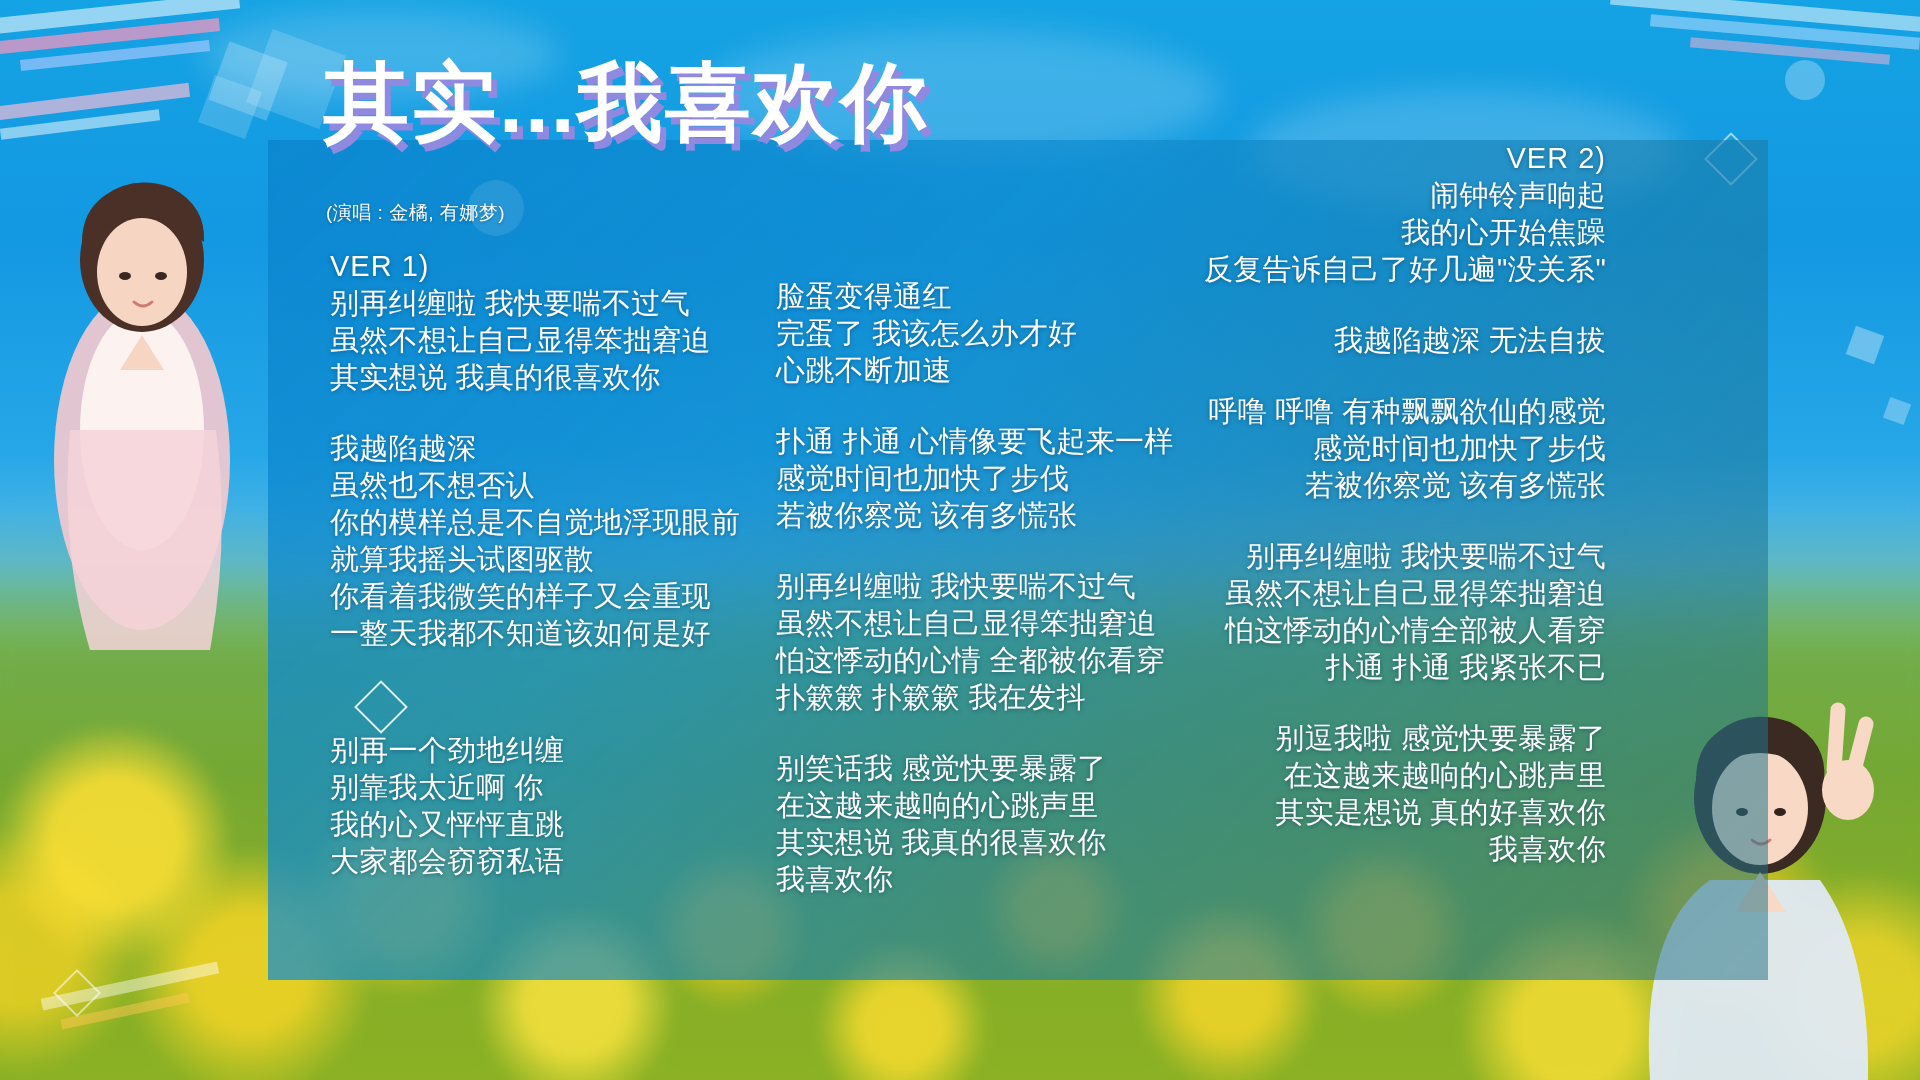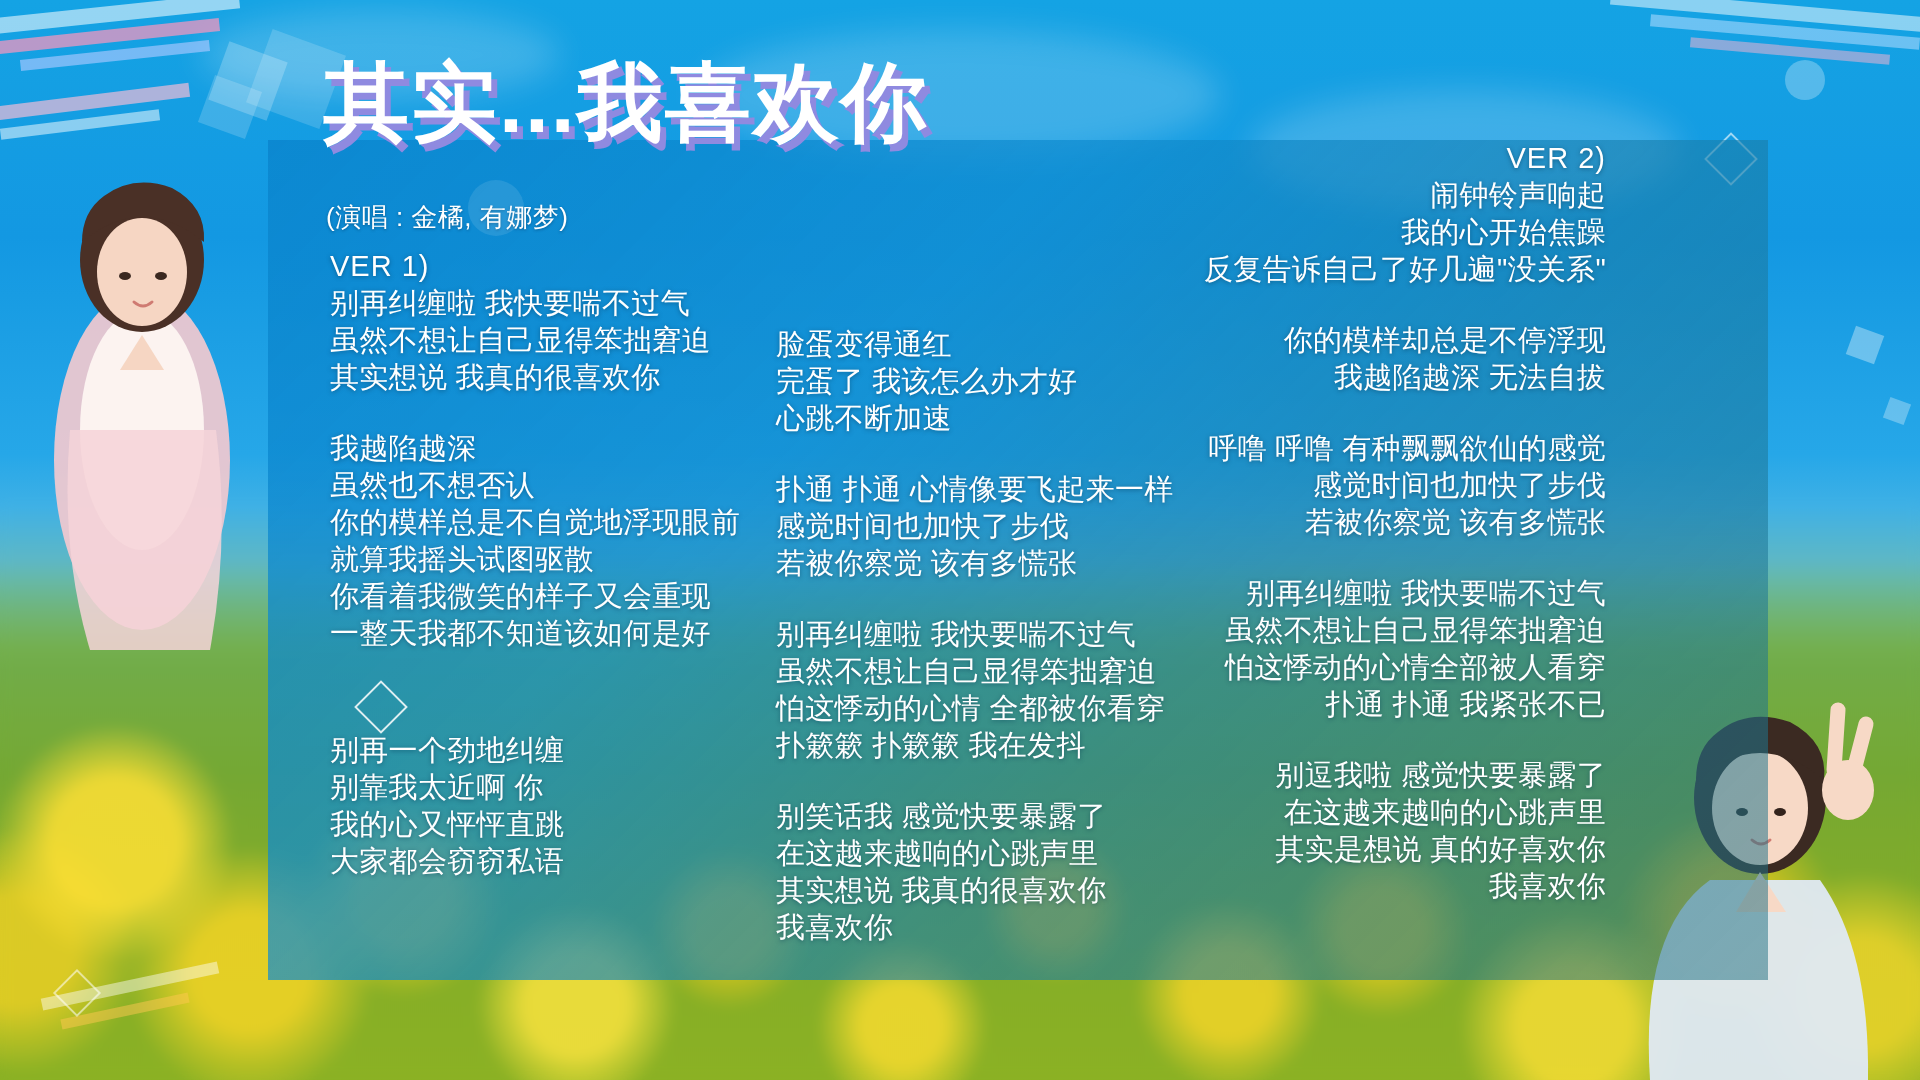--- a/index.html
+++ b/index.html
@@ -61,21 +61,21 @@
   .panel-inner{position:absolute;inset:0;padding:0;}
 
   .title{
     position:absolute;left:55px;top:-95px;
     font-size:86px;font-weight:bold;color:#ffffff;letter-spacing:2px;
     text-shadow:6px 7px 0 #8f8ae0;
     white-space:nowrap;
   }
   .subtitle{
     position:absolute;left:58px;top:60px;
-    font-size:26px;color:#ffffff;font-weight:400;letter-spacing:.5px;
+    font-size:19px;color:#ffffff;font-weight:400;letter-spacing:.5px;
     text-shadow:0 1px 3px rgba(0,40,70,.45);
   }
 
   .cols{position:absolute;left:58px;top:0px;width:1300px;height:840px;}
   .col{position:absolute;top:0;}
   .col1{left:4px;width:450px;}
   .col2{left:450px;width:410px;}
   .col3{left:860px;width:420px;}
 
   .block{margin:0 0 34px 0;}
@@ -197,21 +197,21 @@
             <div class="diamond" style="left:32px;top:2px;"></div>
           </div>
           <div class="block">
             <div class="line">别再一个劲地纠缠</div>
             <div class="line">别靠我太近啊 你</div>
             <div class="line">我的心又怦怦直跳</div>
             <div class="line">大家都会窃窃私语</div>
           </div>
         </div>
 
-        <div class="col col2" style="padding-top:112px;margin-top:48px;">
+        <div class="col col2" style="padding-top:112px;">
           <div style="height:26px;"></div>
           <div class="block">
             <div class="line">脸蛋变得通红</div>
             <div class="line">完蛋了 我该怎么办才好</div>
             <div class="line">心跳不断加速</div>
           </div>
           <div class="block">
             <div class="line">扑通 扑通 心情像要飞起来一样</div>
             <div class="line">感觉时间也加快了步伐</div>
             <div class="line">若被你察觉 该有多慌张</div>
@@ -231,21 +231,20 @@
         </div>
 
         <div class="col col3" style="padding-top:0px;text-align:right;">
           <div class="block">
             <div class="line hdr">VER 2)</div>
             <div class="line">闹钟铃声响起</div>
             <div class="line">我的心开始焦躁</div>
             <div class="line">反复告诉自己了好几遍"没关系"</div>
           </div>
           <div class="block">
-            <div class="line">你的模样却总是不停浮现</div>
             <div class="line">我越陷越深 无法自拔</div>
           </div>
           <div class="block">
             <div class="line">呼噜 呼噜 有种飘飘欲仙的感觉</div>
             <div class="line">感觉时间也加快了步伐</div>
             <div class="line">若被你察觉 该有多慌张</div>
           </div>
           <div class="block">
             <div class="line">别再纠缠啦 我快要喘不过气</div>
             <div class="line">虽然不想让自己显得笨拙窘迫</div>

